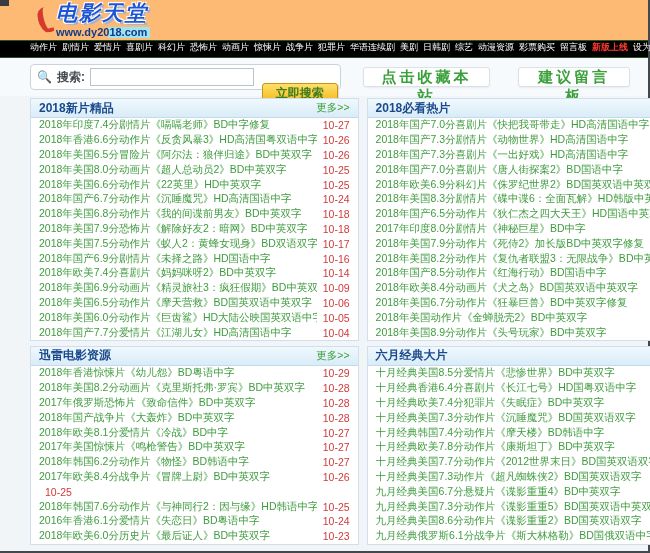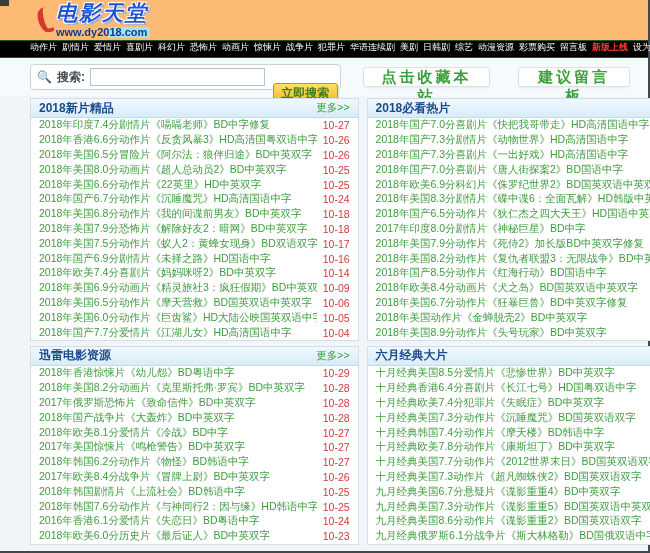--- a/index.html
+++ b/index.html
@@ -52,21 +52,21 @@
     width:342px; height:26px; background:#ffffff; border:1px solid #c8d4da; border-radius:4px;
     display:flex; align-items:center; padding:0 2px 0 6px; gap:5px;
   }
   .search-icon { font-size:12px; color:#8a97a0; }
   .search-label { font-size:12px; font-weight:bold; color:#444a4f; }
   .search-input {
     flex:1; height:18px; border:1px solid #b7c6ce; background:#fff; outline:none;
     font-size:11px; padding:0 4px; font-family:inherit;
   }
   .search-go {
-    width:65px; height:20px; margin-left:3px;
+    width:76px; height:20px; margin-left:3px;
     background:linear-gradient(#ffe06a, #f3b81e); border:1px solid #c79511; border-radius:3px;
     font-size:12px; font-weight:bold; color:#3f7d1f; cursor:pointer; font-family:inherit;
     box-shadow:1px 1px 0 #d8dde0;
     margin-top:32px;
   }
   .big-btn {
     height:20px; background:#ffffff; border:1px solid #dbe1e5; border-radius:3px;
     font-size:15px; font-weight:bold; color:#3aa03a; letter-spacing:3px; cursor:pointer;
     font-family:inherit; box-shadow:0 1px 2px rgba(0,0,0,0.06); padding:0 14px;
   }
@@ -295,21 +295,20 @@
           </li>
           <li class="row">
             <a class="movie-link">2018年韩国6.2分动作片《物怪》BD韩语中字</a>
             <span class="movie-date">10-27</span>
           </li>
           <li class="row">
             <a class="movie-link">2017年欧美8.4分战争片《冒牌上尉》BD中英双字</a>
             <span class="movie-date">10-26</span>
           </li>
           <li class="row">
-            <a class="movie-link">2018年韩国剧情片《上流社会》BD韩语中字</a>
             <span class="movie-date">10-25</span>
           </li>
           <li class="row">
             <a class="movie-link">2018年韩国7.6分动作片《与神同行2：因与缘》HD韩语中字</a>
             <span class="movie-date">10-25</span>
           </li>
           <li class="row">
             <a class="movie-link">2016年香港6.1分爱情片《失恋日》BD粤语中字</a>
             <span class="movie-date">10-24</span>
           </li>

